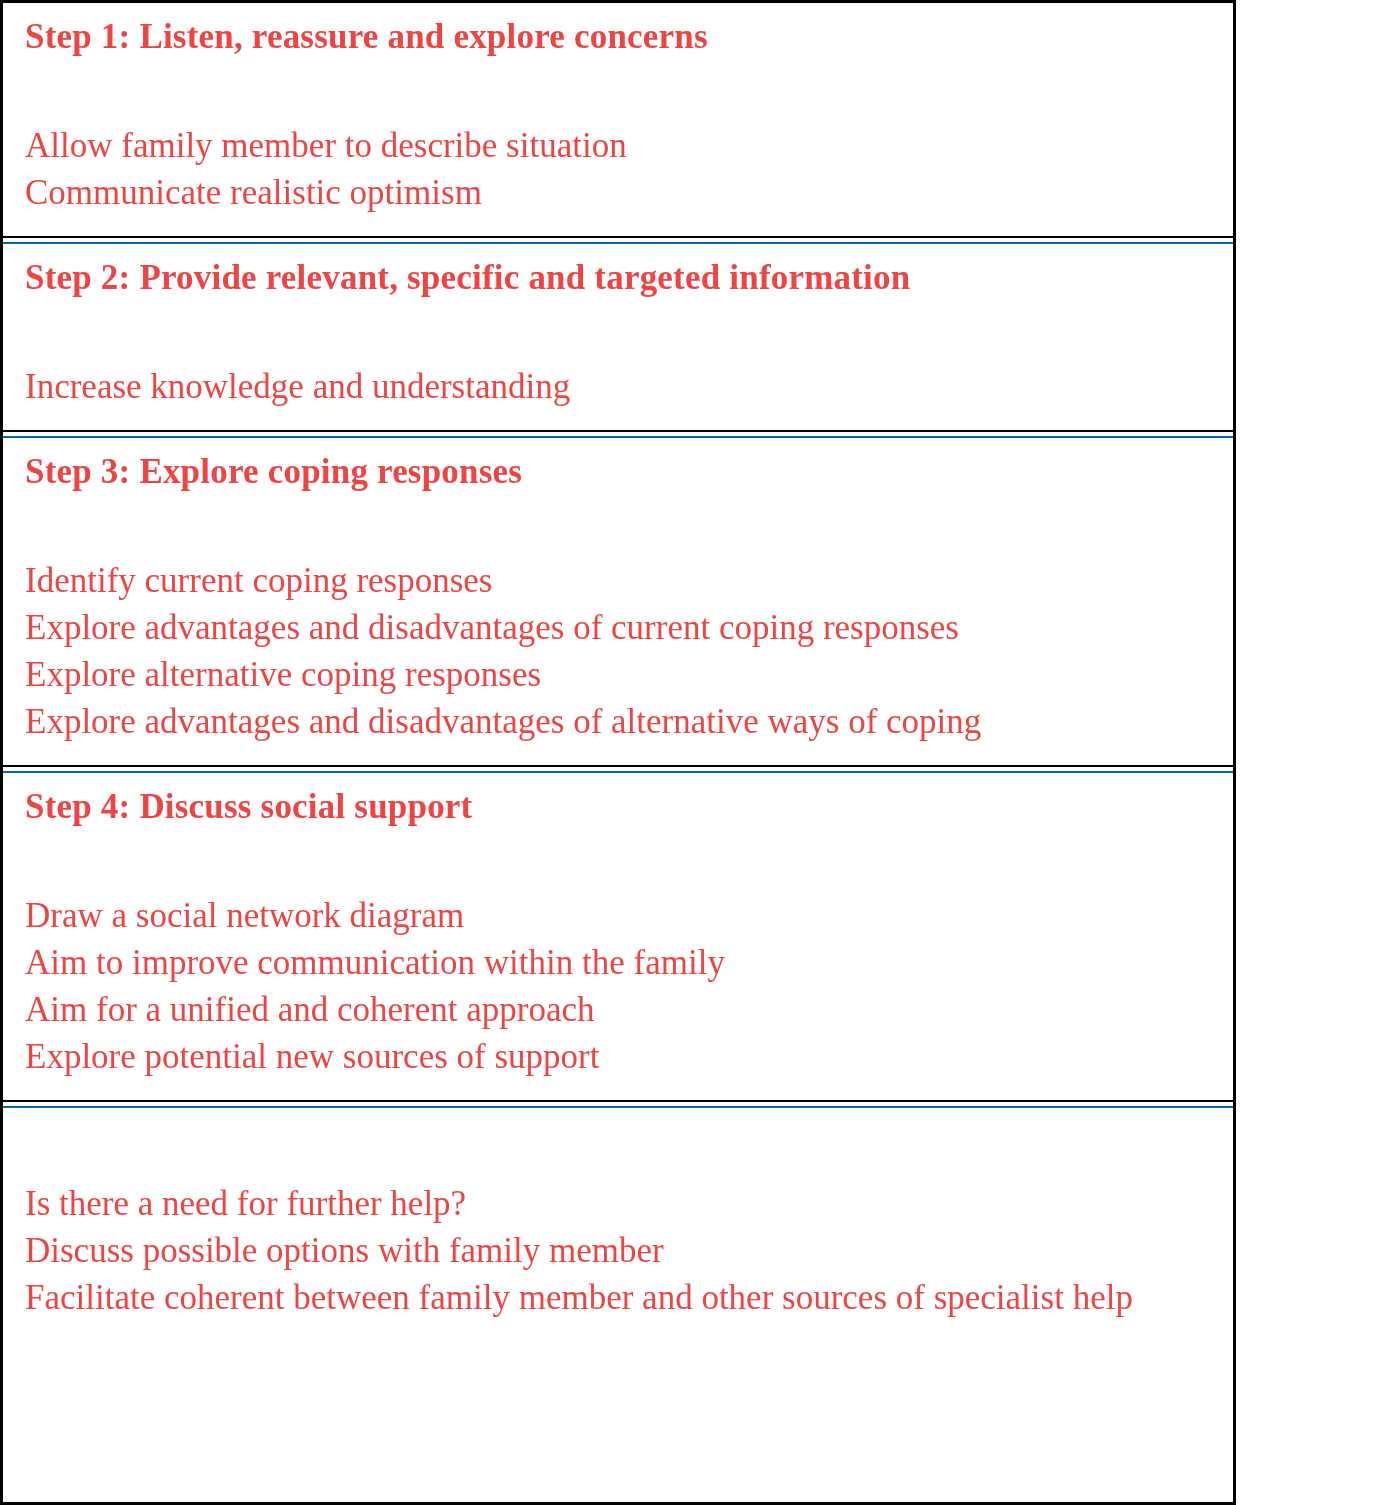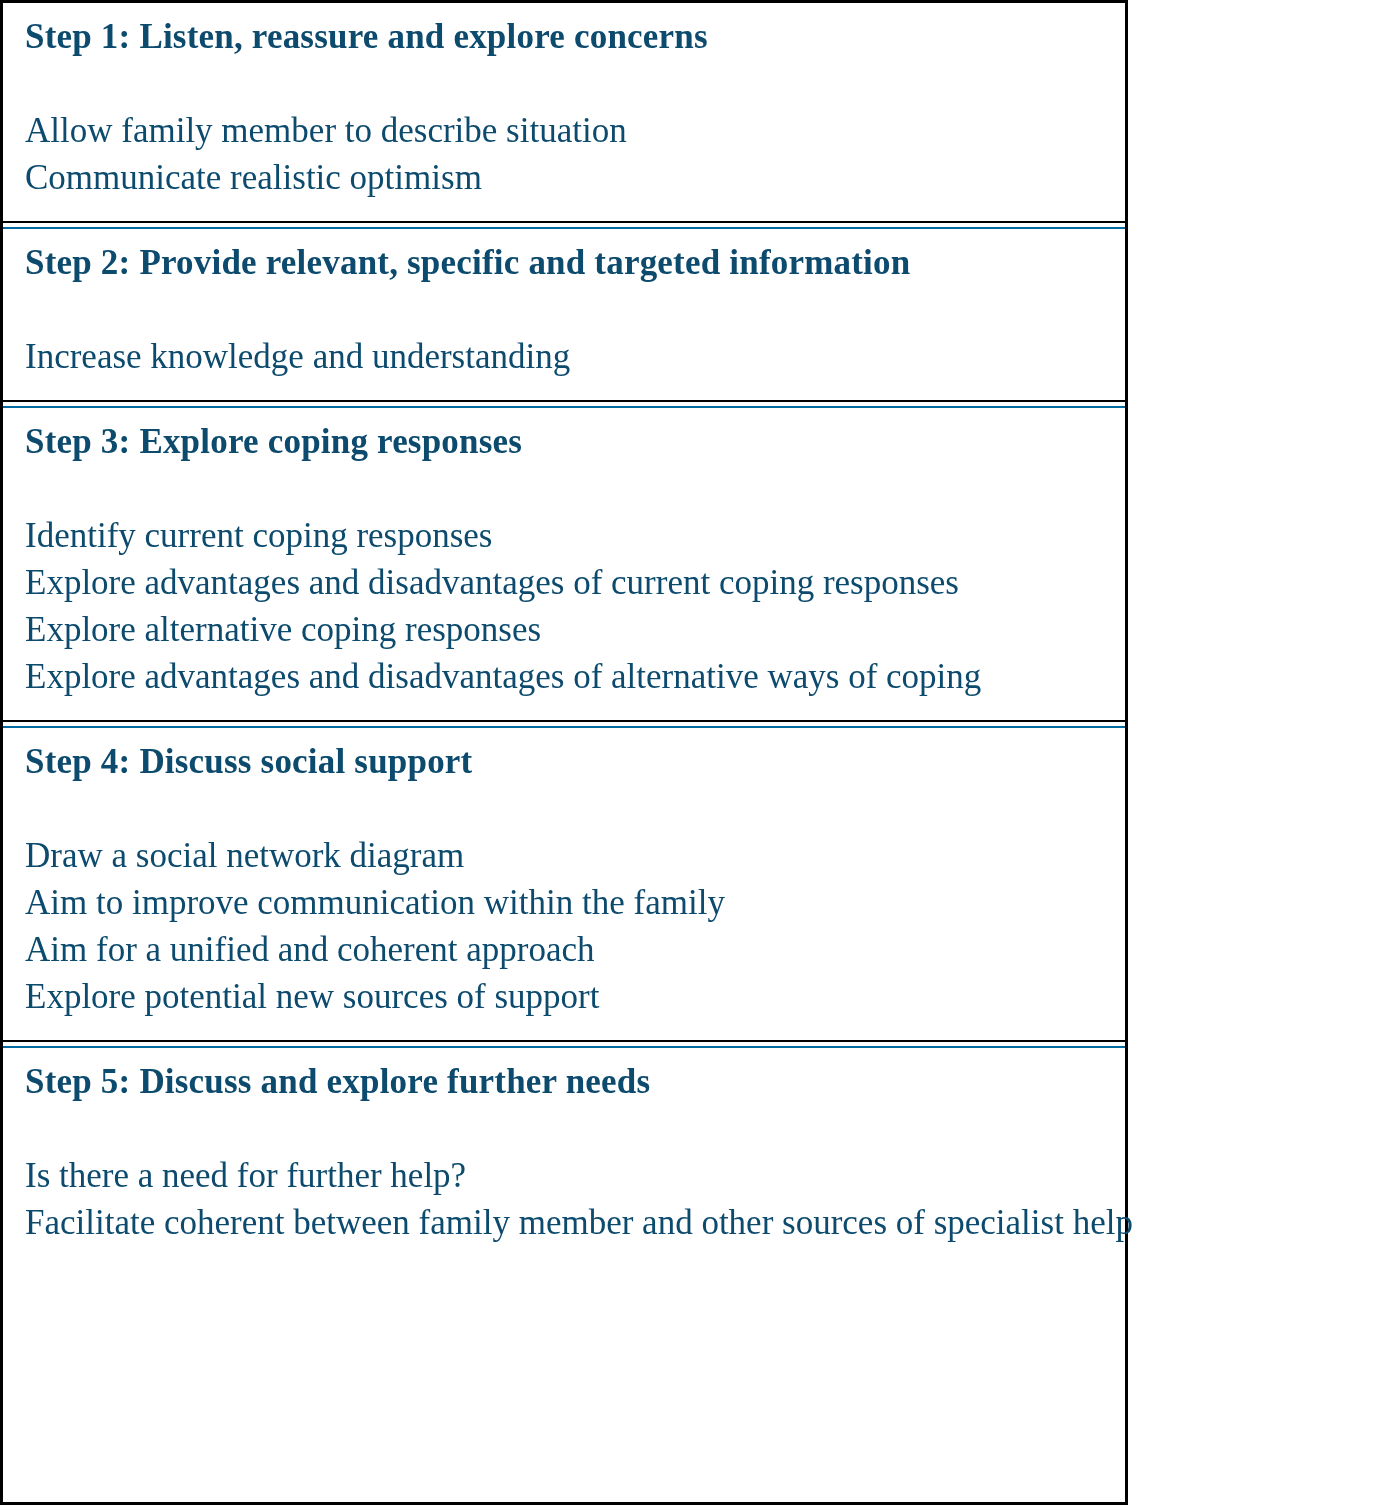--- a/index.html
+++ b/index.html
@@ -2,26 +2,26 @@
 <html><head>
 <meta charset="utf-8">
 <style>
   html, body {
     margin: 0;
     padding: 0;
     background: #ffffff;
   }
   .frame {
     box-sizing: border-box;
-    width: 1128px;
+    width: 1236px;
     min-height: 1505px;
     border: 3px solid #000000;
     background: #ffffff;
     font-family: "Liberation Serif", "DejaVu Serif", serif;
-    color: #0c4a6e;
+    color: #ef4444;
   }
   .step {
     box-sizing: border-box;
     padding: 10px 24px 20px 22px;
   }
   
   .step:not(:last-child) {
     border-bottom: 2px solid #000000;
   }
   .step + .step {
@@ -29,21 +29,21 @@
     margin-top: 4px;
   }
   .step-title {
     margin: 0;
     font-size: 35px;
     font-weight: bold;
     line-height: 47px;
     letter-spacing: 0.2px;
   }
   .step-body {
-    margin-top: 47px; 
+    margin-top: 62px; 
   }
   .step-line {
     font-size: 35px;
     font-weight: normal;
     line-height: 47px;
     white-space: nowrap;
   }
 </style>
 </head>
 <body>
@@ -74,19 +74,19 @@
     <section class="step">
       <h2 class="step-title">Step 4: Discuss social support</h2>
       <div class="step-body">
         <div class="step-line">Draw a social network diagram</div>
         <div class="step-line">Aim to improve communication within the family</div>
         <div class="step-line">Aim for a unified and coherent approach</div>
         <div class="step-line">Explore potential new sources of support</div>
       </div>
     </section>
     <section class="step">
-      <h2 class="step-title">Step 5: Discuss and explore further needs</h2>
       <div class="step-body">
         <div class="step-line">Is there a need for further help?</div>
+        <div class="step-line">Discuss possible options with family member</div>
         <div class="step-line">Facilitate coherent between family member and other sources of specialist help</div>
       </div>
     </section>
   </div>
 
 </body></html>

